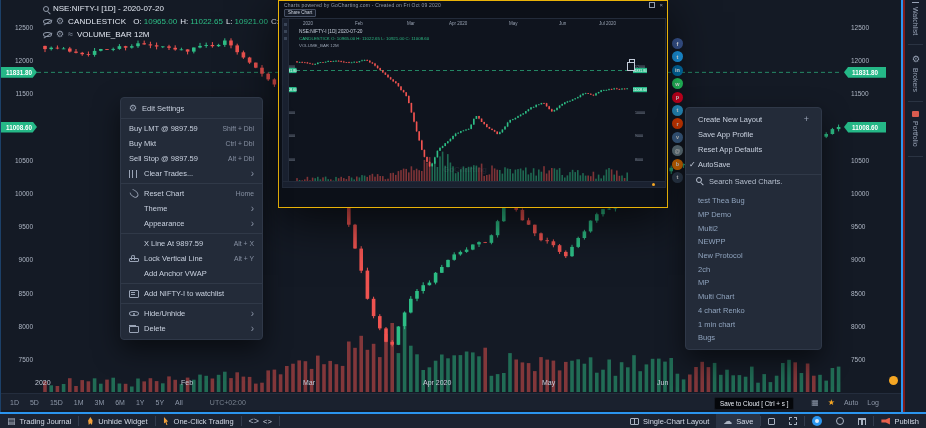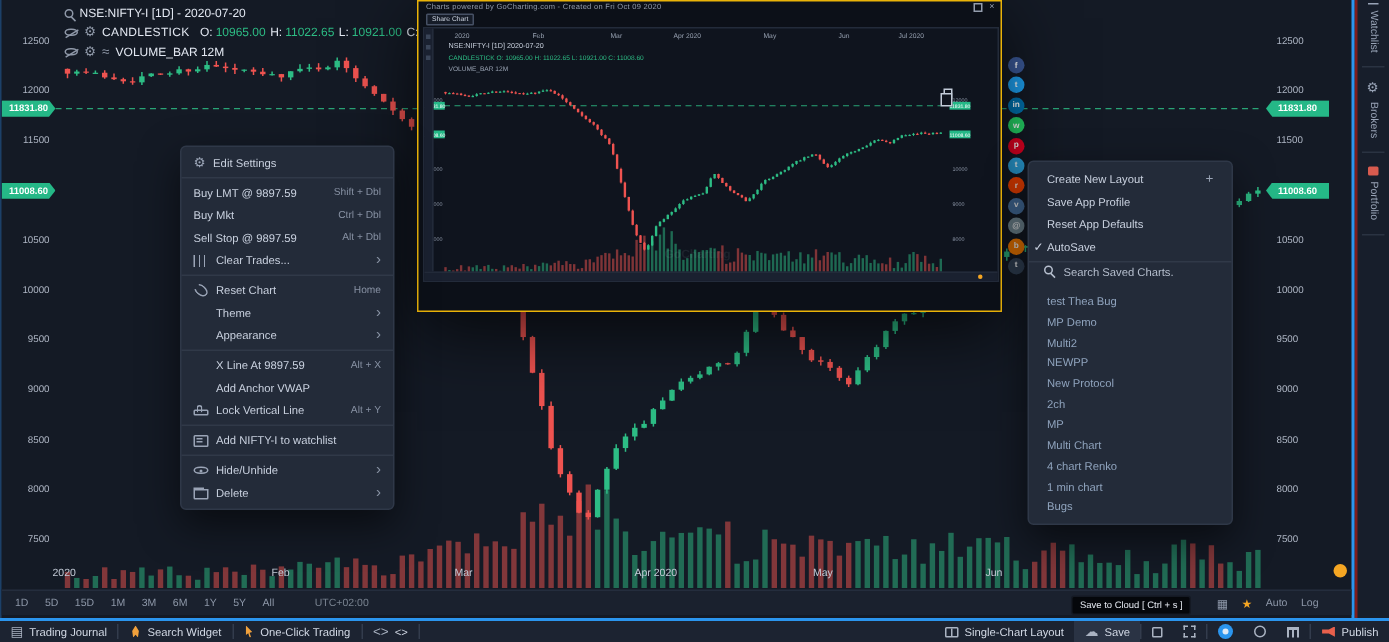--- a/index.html
+++ b/index.html
@@ -1128,27 +1128,27 @@
         <span class="menu-label">Appearance</span>
         <span class="menu-sub">›</span>
       </div>
       <div class="menu-sep"></div>
       <div class="menu-row">
         <span class="ic-spacer"></span>
         <span class="menu-label">X Line At 9897.59</span>
         <span class="menu-shortcut">Alt + X</span>
       </div>
       <div class="menu-row">
-        <span class="ic-spacer"></span>
-        <span class="menu-label">Add Anchor VWAP</span>
-      </div>
-      <div class="menu-row">
         <span class="ic ic-lock"></span>
         <span class="menu-label">Lock Vertical Line</span>
         <span class="menu-shortcut">Alt + Y</span>
+      </div>
+      <div class="menu-row">
+        <span class="ic-spacer"></span>
+        <span class="menu-label">Add Anchor VWAP</span>
       </div>
       <div class="menu-sep"></div>
       <div class="menu-row">
         <span class="ic ic-watchadd"></span>
         <span class="menu-label">Add NIFTY-I to watchlist</span>
       </div>
       <div class="menu-sep"></div>
       <div class="menu-row">
         <span class="ic ic-eye"></span>
         <span class="menu-label">Hide/Unhide</span>
@@ -1197,21 +1197,21 @@
   <div class="tooltip">Save to Cloud [ Ctrl + s ]</div>
 
   <div class="bottom-bar" id="bottom-bar">
       <div class="bb-item">
         <span class="ic glyph">▤</span>
         <span>Trading Journal</span>
       </div>
       <div class="bb-sep"></div>
       <div class="bb-item">
         <span class="ic ic-rocket"></span>
-        <span>Search Widget</span>
+        <span>Unhide Widget</span>
       </div>
       <div class="bb-sep"></div>
       <div class="bb-item">
         <span class="ic ic-cursor"></span>
         <span>One-Click Trading</span>
       </div>
       <div class="bb-sep"></div>
       <div class="bb-item">
         <span class="ic glyph">&lt;&gt;</span>
         <span>&lt;&gt;</span>

